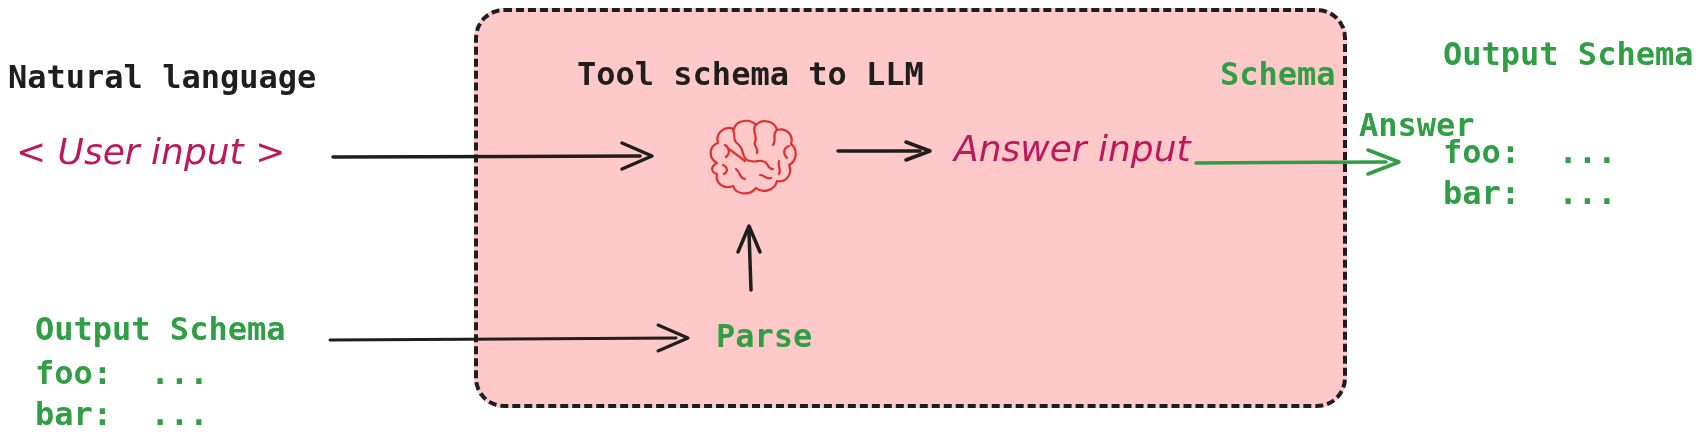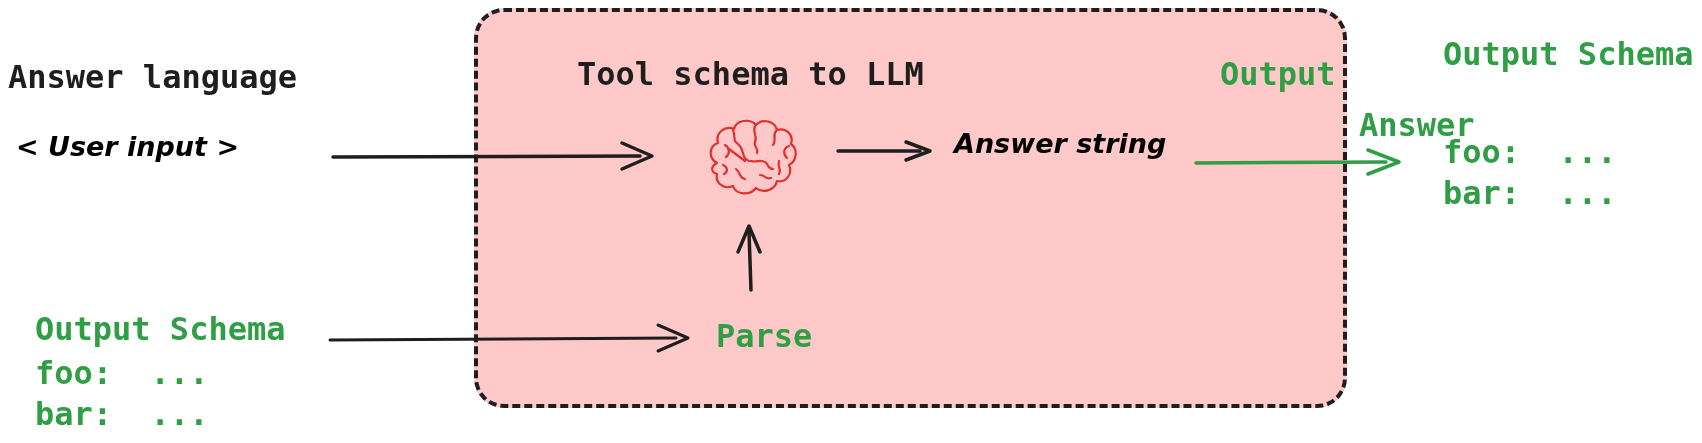--- a/index.html
+++ b/index.html
@@ -10,53 +10,53 @@
     font-weight: bold;
     font-size: 32px;
     line-height: 1.1;
     color: #1e1e1e;
     white-space: pre;
   }
   .green { color: #2f9e44; }
   .hand {
     font-family: "DejaVu Sans", "Liberation Sans", sans-serif;
     font-style: italic;
-    font-weight: bold;
-    font-size: 27px;
+    font-weight: normal;
+    font-size: 36px;
     line-height: 1.1;
-    color: #000000;
+    color: #be185d;
     white-space: pre;
   }
   .llm-box {
     left: 474px; top: 8px; width: 873px; height: 400px;
     background: #ffc9c9;
     border: 4px dashed #1e1e1e;
     border-radius: 30px;
   }
   svg.overlay {
     position: absolute; left: 0; top: 0;
     width: 1702px; height: 443px;
     pointer-events: none;
   }
 </style>
 </head>
 <body>
 
 <div class="abs llm-box"></div>
 
-<div class="abs mono" style="left:8px; top:60px;">Answer language</div>
+<div class="abs mono" style="left:8px; top:60px;">Natural language</div>
 <div class="abs hand" style="left:16px; top:132px;">&lt; User input &gt;</div>
 
 <div class="abs mono green" style="left:35px; top:312px;">Output Schema</div>
 <div class="abs mono green" style="left:35px; top:356px;">foo:  ...</div>
 <div class="abs mono green" style="left:35px; top:397px;">bar:  ...</div>
 
 <div class="abs mono" style="left:577px; top:57px;">Tool schema to LLM</div>
-<div class="abs mono green" style="left:1220px; top:57px;">Output</div>
-<div class="abs hand" style="left:954px; top:129px;">Answer string</div>
+<div class="abs mono green" style="left:1220px; top:57px;">Schema</div>
+<div class="abs hand" style="left:954px; top:129px;">Answer input</div>
 <div class="abs mono green" style="left:716px; top:319px;">Parse</div>
 
 <div class="abs mono green" style="left:1443px; top:37px;">Output Schema</div>
 <div class="abs mono green" style="left:1359px; top:96px;margin-top:12px;">Answer</div>
 <div class="abs mono green" style="left:1443px; top:135px;">foo:  ...</div>
 <div class="abs mono green" style="left:1443px; top:176px;">bar:  ...</div>
 
 <svg class="overlay" viewBox="0 0 1702 443" fill="none" stroke-linecap="round" stroke-linejoin="round">
 
   <g stroke="#1e1e1e" stroke-width="3.5">

